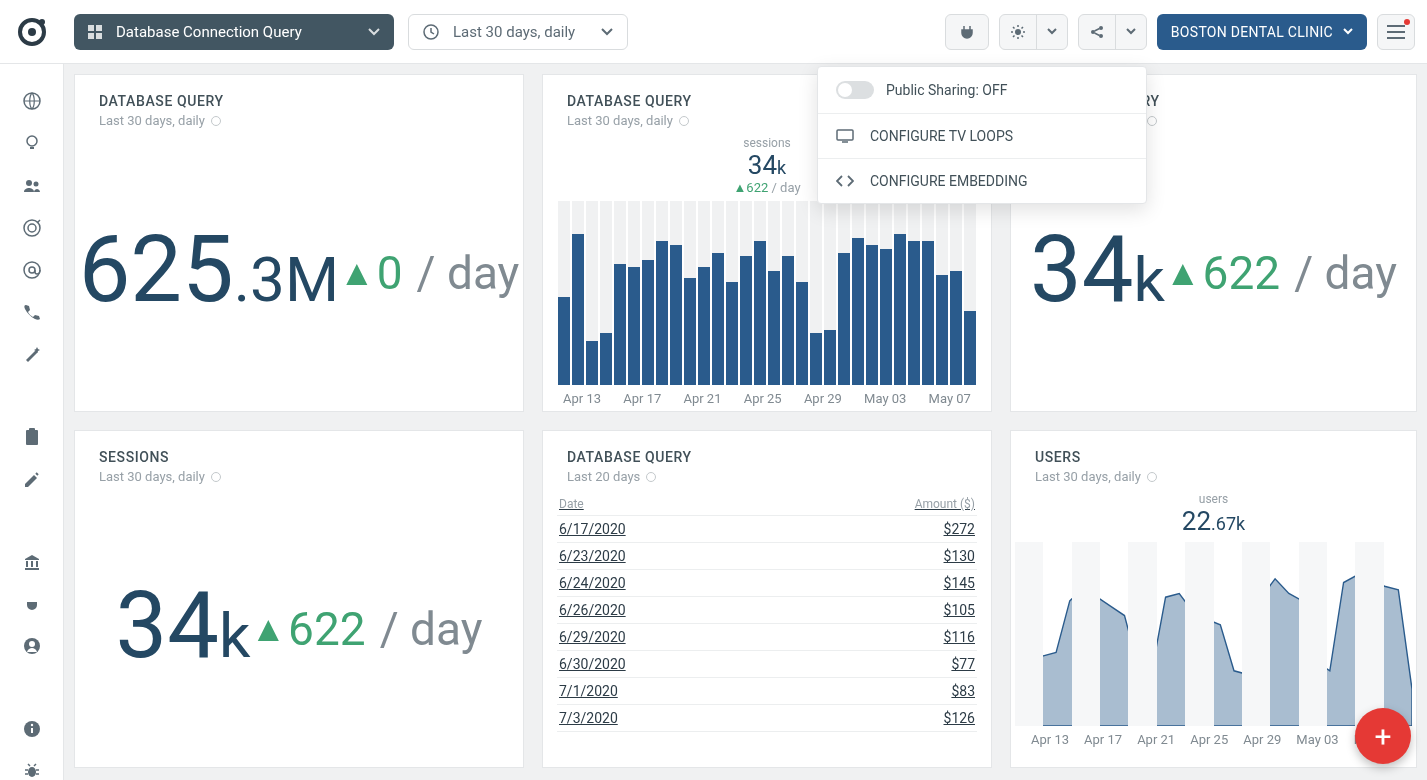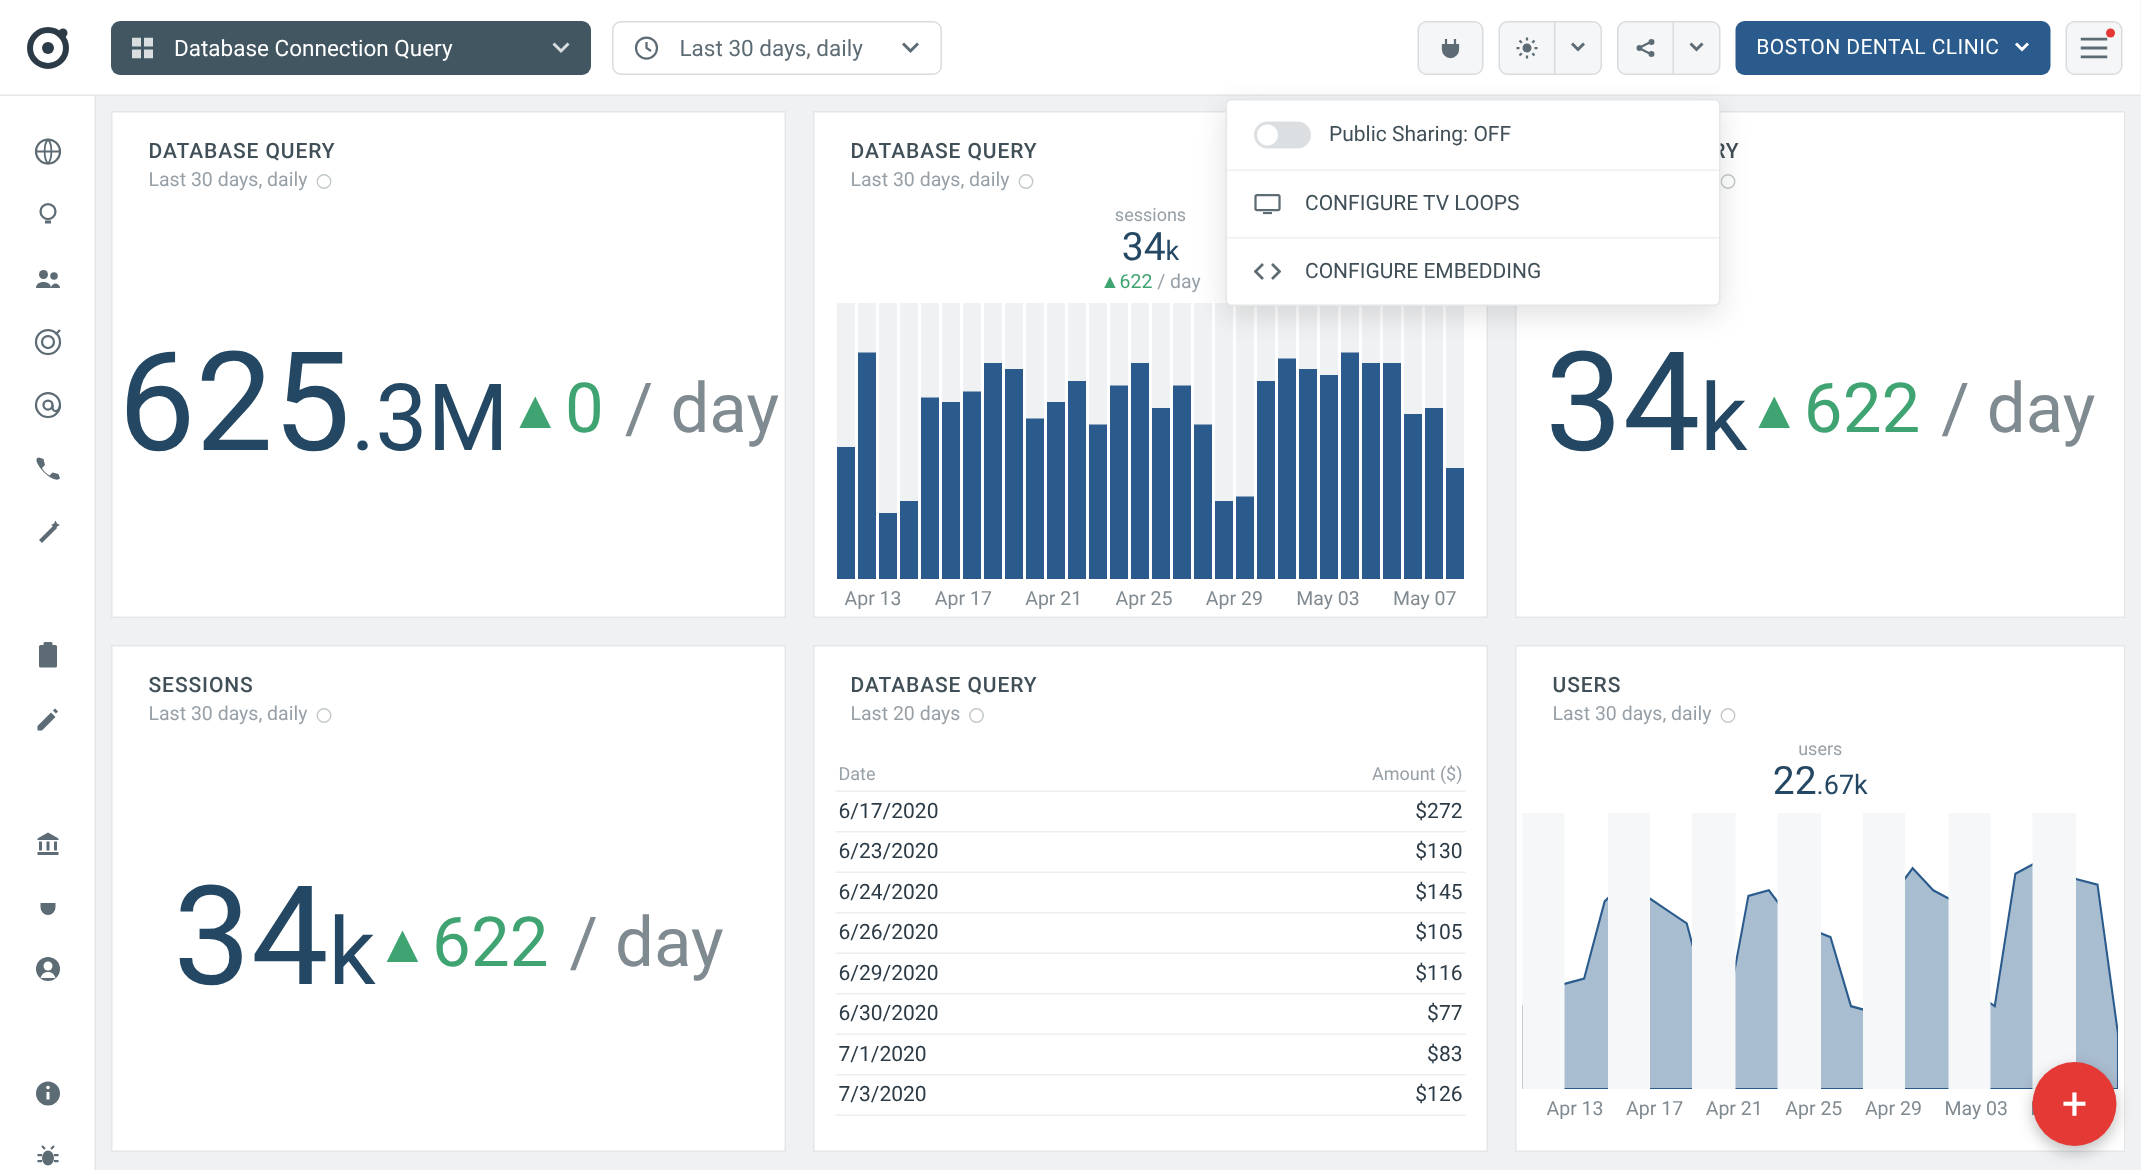--- a/index.html
+++ b/index.html
@@ -58,21 +58,21 @@
 .mini-summary .delta .dval { color:#3fa372; }
 .mini-summary .delta .unit { color:#97a0a7; }
 
 
 .barchart { position:relative; margin:6px 14px 0; height:184px; display:flex; align-items:flex-end; gap:1px; }
 .barchart .bg { position:absolute; bottom:0; background:#f0f1f2; width:12px; height:100%; }
 .barchart .bar { position:absolute; bottom:0; background:#2a5b8c; width:12px; }
 .xaxis { margin:6px 14px 0; font-size:13px; color:#808a91; display:flex; justify-content:space-between; padding:0 6px; }
 
 
-.dtable { margin:17px 14px 0; font-size:14px; }
+.dtable { margin:5px 14px 0; font-size:14px;text-decoration:underline; }
 .dtable .thead { display:flex; justify-content:space-between; color:#97a0a7; font-size:12px; padding:4px 2px; border-bottom:1px solid #eceeef; }
 .dtable .row { display:flex; justify-content:space-between; padding:5px 2px; border-bottom:1px solid #eceeef; }
 .dtable .row .date { color:#2c3b46; }
 .dtable .row .amt { color:#2c3b46; }
 
 
 .areachart { position:relative; margin:6px 4px 0; height:184px; }
 .areachart svg { width:100%; height:100%; }
 .stripes { position:absolute; inset:0; display:flex; }
 .stripes .s { flex:1; }

